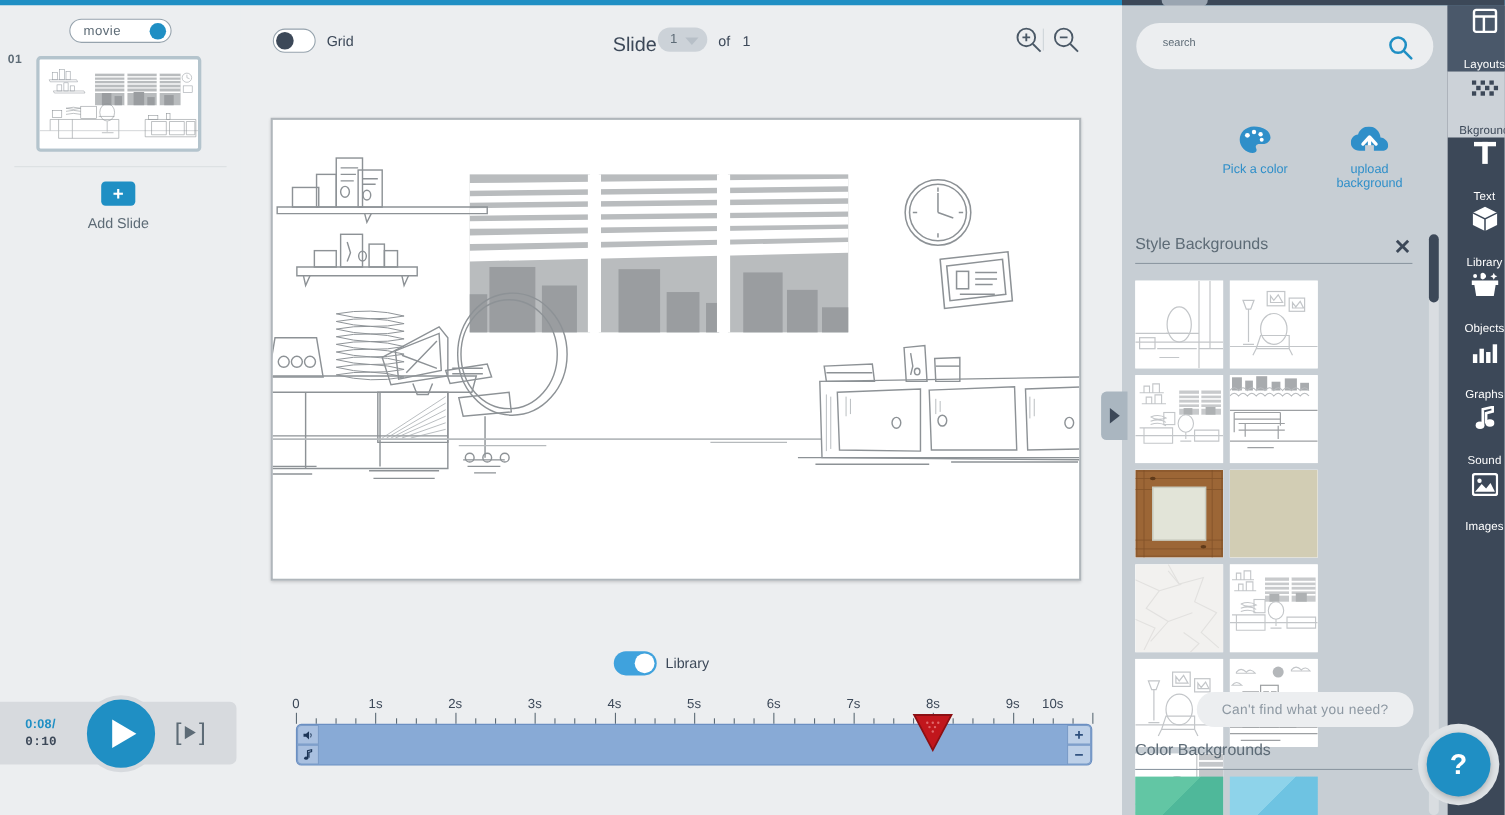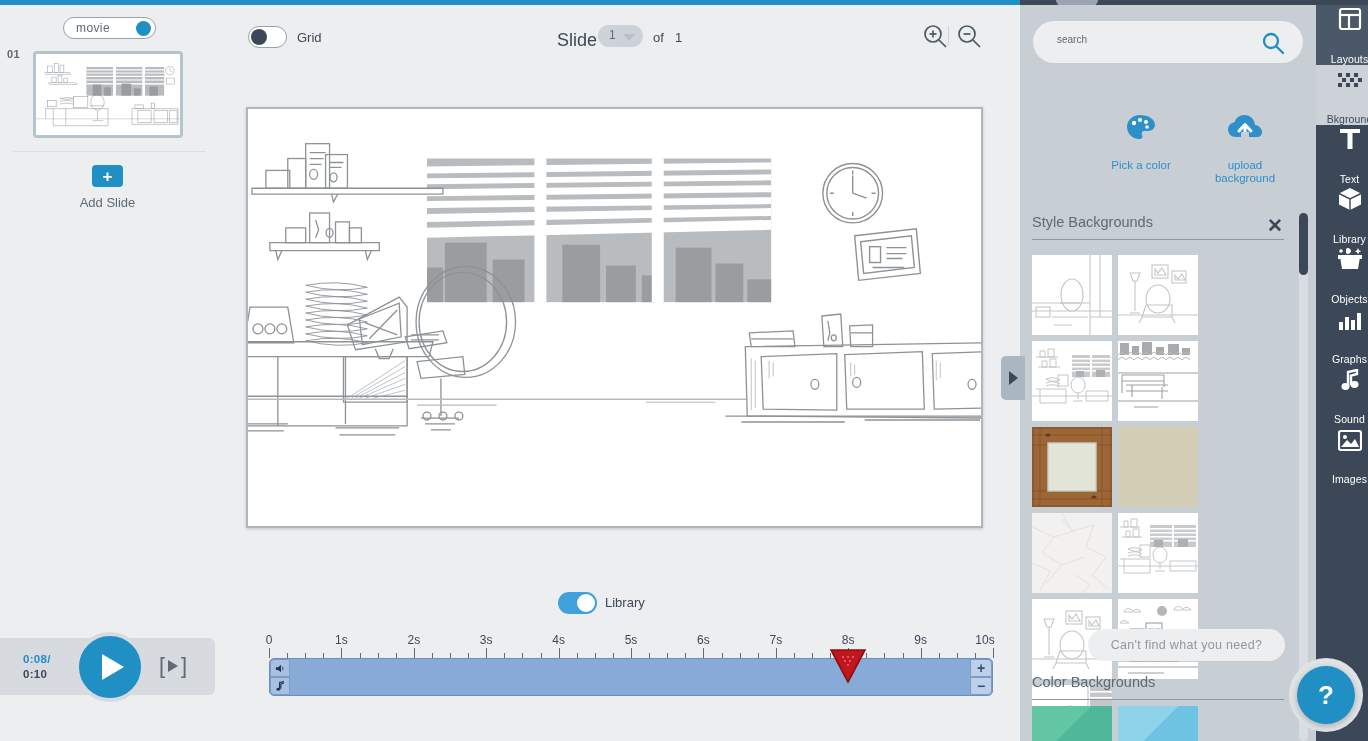--- a/index.html
+++ b/index.html
@@ -42,21 +42,21 @@
   }
   .add-slide-label { position:absolute; left:0; top:190px; width:215px; text-align:center;
     font-size:13px; color:#5d6b76; }
 
   
   .player-bar { position:absolute; left:0; top:638px; width:215px; height:57px;
     background:#d7dade; border-radius:0 6px 6px 0; }
   .player-time { position:absolute; left:23px; top:652px; width:60px; font-size:11.5px;
     font-weight:bold; line-height:15px; letter-spacing:.3px; }
   .player-time .cur { color:#1f8fc4; }
-  .player-time .tot { color:#3c4858; }
+  .player-time .tot { color:#3c4858;font-family:Liberation Mono, monospace; }
   .play-circle {
     position:absolute; left:75px; top:632px; width:70px; height:70px; border-radius:50%;
     background:#1f8fc4; border:4px solid #d7dade;
     display:flex; align-items:center; justify-content:center;
   }
   .play-tri { width:0; height:0; border-left:22px solid #fff;
     border-top:13px solid transparent; border-bottom:13px solid transparent; margin-left:6px;}
   .preview-btn { position:absolute; left:152px; top:652px; width:42px; height:28px;
     display:flex; align-items:center; justify-content:center; }
   .preview-btn .brk { font-size:22px; color:#5d6b76; font-weight:300; }
@@ -131,21 +131,21 @@
   .panel-search {
     position:absolute; left:13px; top:16px; width:270px; height:42px;
     background:#eceef0; border-radius:21px;
   }
   .panel-search .txt { position:absolute; left:24px; top:13px; font-size:10px; color:#5d6b76; }
   .panel-search .mag { position:absolute; right:18px; top:10px; }
 
   .pick-color { position:absolute; left:66px; top:105px; width:110px; text-align:center; }
   .upload-bg  { position:absolute; left:170px; top:105px; width:110px; text-align:center; }
   .act-ic { height:34px; display:flex; align-items:center; justify-content:center; }
-  .act-tx { font-size:11.5px; color:#2f8fc9; line-height:12.5px; margin-top:15px; }
+  .act-tx { font-size:11.5px; color:#2f8fc9; line-height:12.5px; margin-top:4px; }
 
   .sec-title { position:absolute; left:12px; font-size:14.5px; color:#5d6b76; }
   .sec-x { position:absolute; right:33px; font-size:19px; color:#3c4858; font-weight:bold; line-height:1; }
   .sec-rule { position:absolute; left:12px; width:252px; height:1px; background:#8d98a2; }
 
   .bg-grid { position:absolute; left:12px; top:250px; width:252px; }
   .bg-cell { width:80px; height:80px; float:left; margin:0 6px 6px 0; overflow:hidden;
              background:#fff; }
   .bg-cell svg { display:block; width:100%; height:100%; }
 
@@ -512,21 +512,21 @@
         <div class="tl-tlabel" style="left: 579.2px;">8s</div>
         <div class="tl-tick minor" style="left: 597.3px;"></div>
         <div class="tl-tick minor" style="left: 615.4px;"></div>
         <div class="tl-tick minor" style="left: 633.5px;"></div>
         <div class="tl-tick major" style="left: 651.6px;"></div>
         <div class="tl-tlabel" style="left: 651.6px;">9s</div>
         <div class="tl-tick minor" style="left: 669.7px;"></div>
         <div class="tl-tick minor" style="left: 687.8px;"></div>
         <div class="tl-tick minor" style="left: 705.9px;"></div>
         <div class="tl-tick major" style="left: 724px;"></div>
-        <div class="tl-tlabel" style="left: 716px;">10s</div>
+        <div class="tl-tlabel" style="left: 688px;">10s</div>
       </div>
 
     <div class="tl-track">
       <div class="tl-row r1">
         <svg width="11" height="11" viewBox="0 0 12 12">
           <polygon points="1,4.5 3.5,4.5 6.5,2 6.5,10 3.5,7.5 1,7.5" fill="#1c3557"></polygon>
           <path d="M8 4 q1.6 2 0 4" stroke="#1c3557" stroke-width="1" fill="none"></path>
         </svg>
       </div>
       <div class="tl-row r2">

